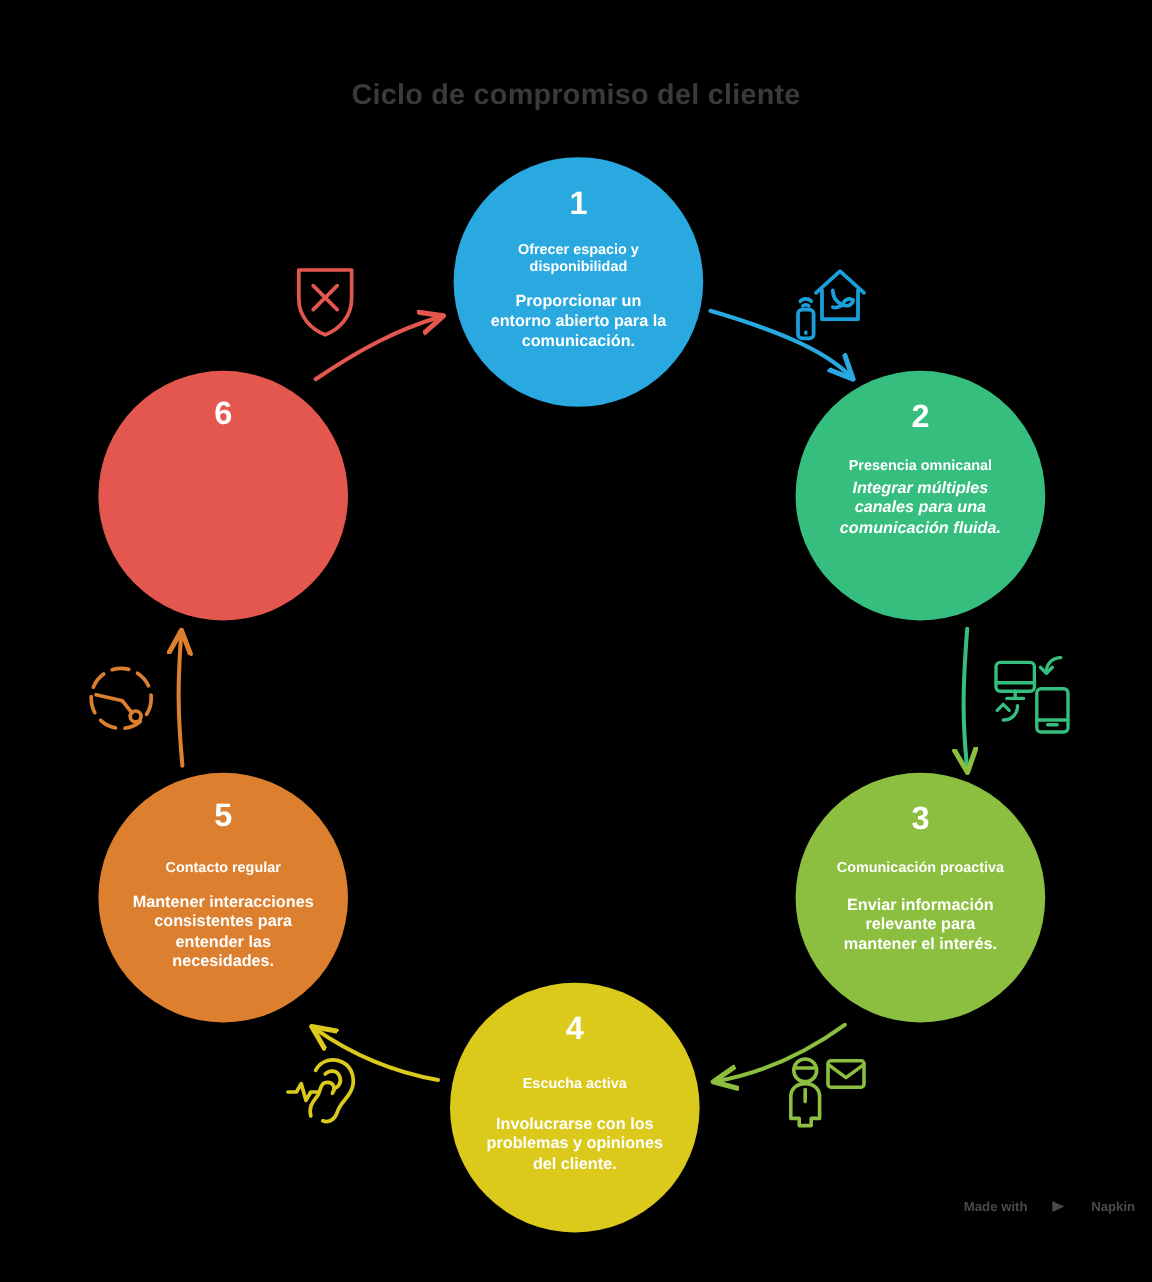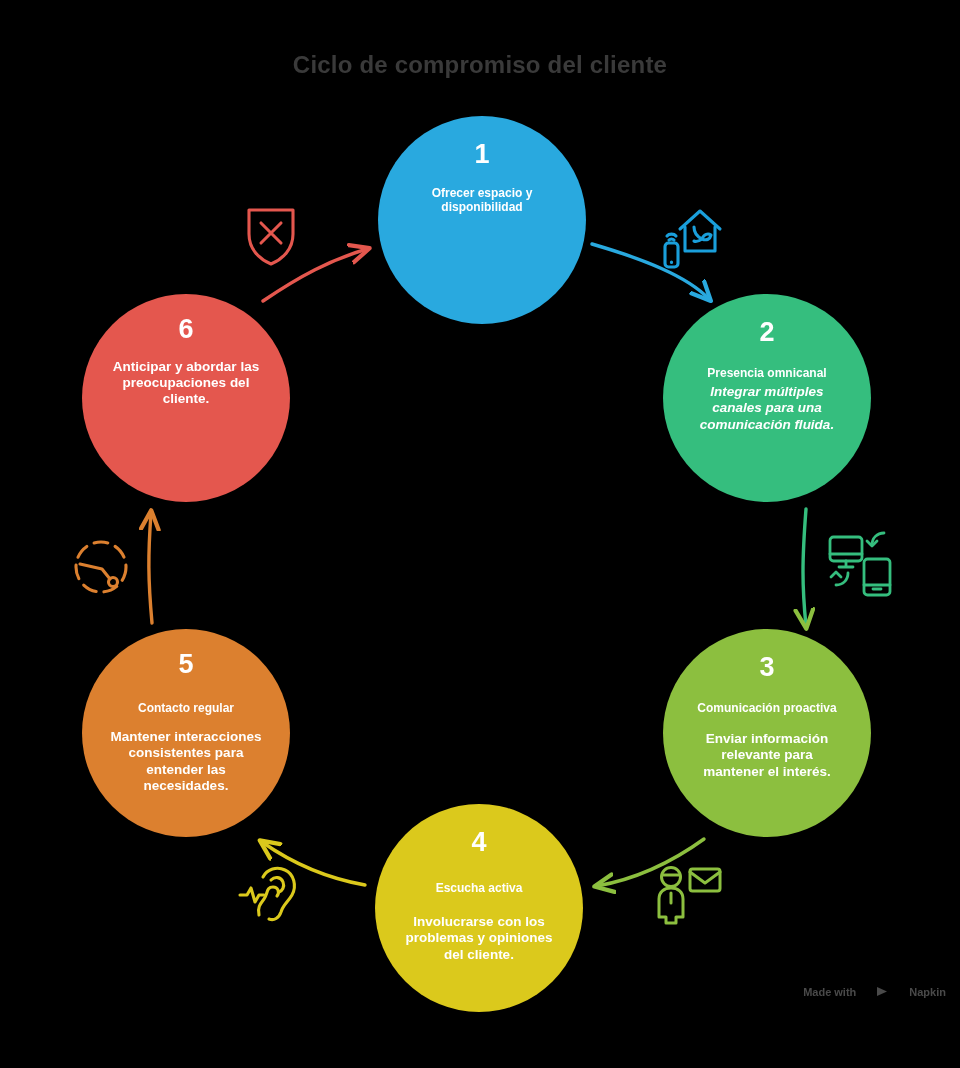--- a/index.html
+++ b/index.html
@@ -10,21 +10,21 @@
   body {
     width: 960px;
     height: 1068px;
     position: relative;
     overflow: hidden;
     font-family: "Liberation Sans", sans-serif;
     -webkit-font-smoothing: antialiased;
   }
   #canvas {
     position: absolute;
-    left: 0; top: 1px;
+    left: 0; top: 16px;
     width: 960px;
     height: 1020px;
   }
   .title {
     position: absolute;
     left: 0;
     top: 50px;
     width: 960px;
     text-align: center;
     font-size: 24px;
@@ -159,20 +159,21 @@
     <path d="M365,884 C325,877 292,862 262,841" fill="none" stroke="#DBC91C" stroke-width="3.4" stroke-linecap="round" marker-end="url(#ah-yellow)"></path>
 
     <path d="M152,622 C148,578 148,554 151,512" fill="none" stroke="#DC802F" stroke-width="3.4" stroke-linecap="round" marker-end="url(#ah-orange)"></path>
 
     <path d="M263,300 C300,275 330,259 367,248" fill="none" stroke="#E4574E" stroke-width="3.4" stroke-linecap="round" marker-end="url(#ah-red)"></path>
   </svg>
 
   <div class="node n1">
     <div class="num">1</div>
     <div class="head">Ofrecer espacio y disponibilidad</div>
+    <div class="desc">Proporcionar un entorno abierto para la comunicación.</div>
   </div>
 
   <div class="node n2">
     <div class="num">2</div>
     <div class="head">Presencia omnicanal</div>
     <div class="desc">Integrar múltiples canales para una comunicación fluida.</div>
   </div>
 
   <div class="node n3">
     <div class="num">3</div>
@@ -187,21 +188,20 @@
   </div>
 
   <div class="node n5">
     <div class="num">5</div>
     <div class="head">Contacto regular</div>
     <div class="desc">Mantener interacciones consistentes para entender las necesidades.</div>
   </div>
 
   <div class="node n6">
     <div class="num">6</div>
-    <div class="desc">Anticipar y abordar las preocupaciones del cliente.</div>
   </div>
 
   <div class="icon" style="left:652px; top:200px;">
     <svg width="74" height="70" viewBox="0 0 74 70">
       <g fill="none" stroke="#1A9FDB" stroke-width="3.1" stroke-linecap="round" stroke-linejoin="round">
         <path d="M28,28 L48,10 L68,28"></path>
         <path d="M33,26 L33,50 L63,50 L63,26"></path>
         <path d="M42,26 C42,32 46,36 50,38 C47,40 44,41 42,40"></path>
         <path d="M50,38 C55,40 58,38 59,34 C56,32 52,33 50,38 Z"></path>
         <rect x="13" y="42" width="13" height="24" rx="3.5"></rect>

